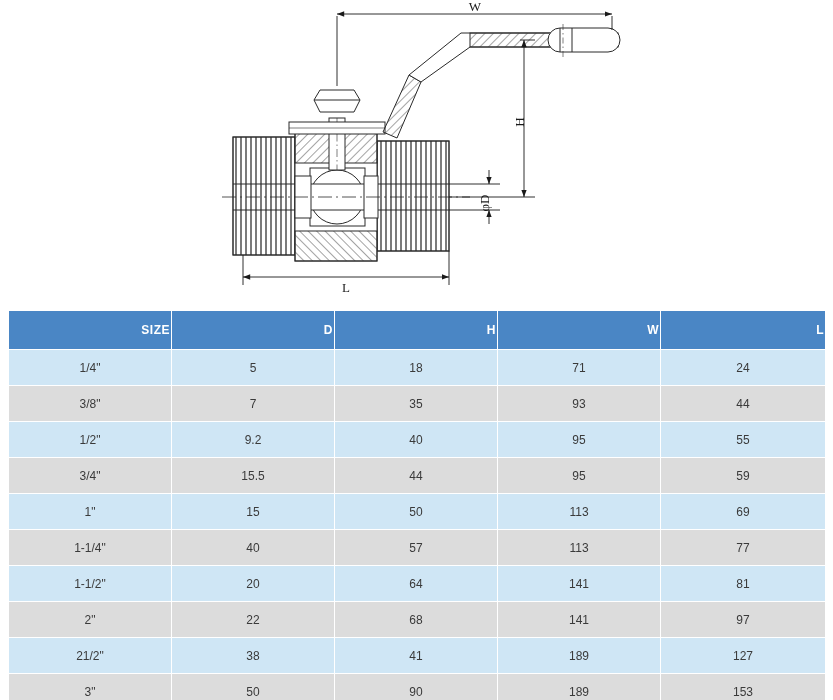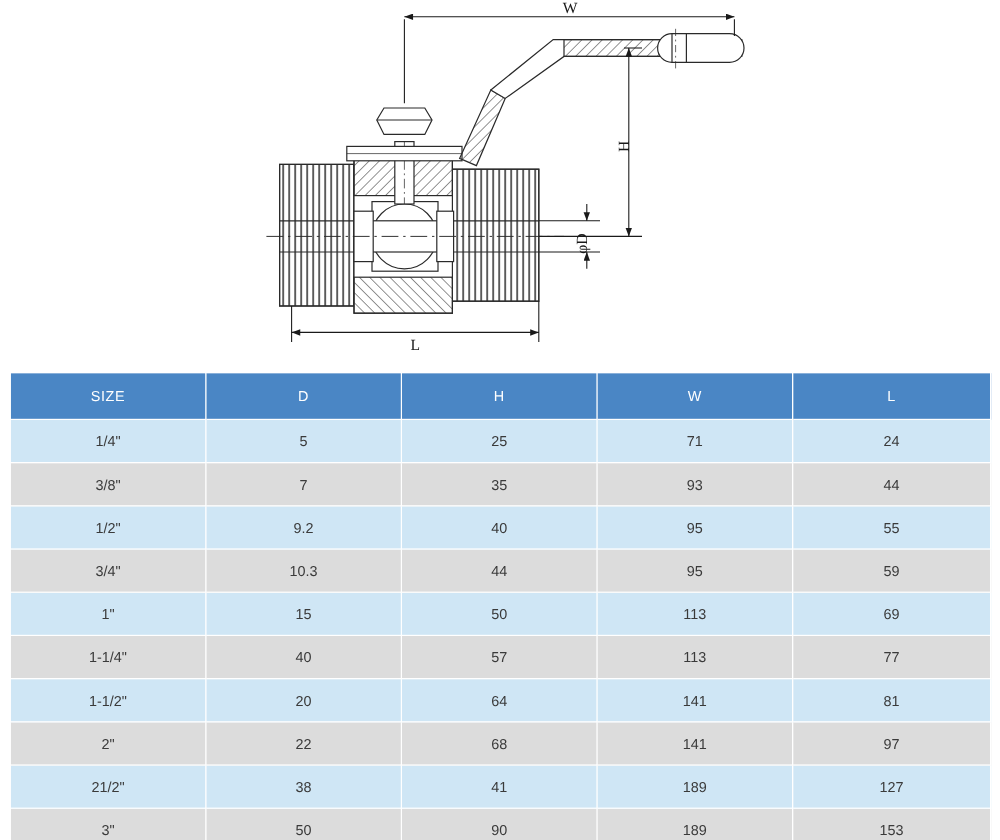--- a/index.html
+++ b/index.html
@@ -39,24 +39,25 @@
   }
   table.spec {
     border-collapse: collapse;
     width: 817px;
     table-layout: fixed;
   }
   table.spec th {
     background: #4a86c5;
     color: #ffffff;
     font-size: 12px;
-    font-weight: normal;
+    font-weight: bold;
     height: 36px;
     border: 1px solid #ffffff;
     letter-spacing: 0.5px;
+    text-align: right;
   }
   table.spec td {
     height: 33px;
     font-size: 12px;
     color: #3a3a3a;
     text-align: center;
     border: 1px solid #ffffff;
   }
   table.spec tr.odd td {
     background: #cfe6f5;
@@ -194,41 +195,41 @@
           <th>D</th>
           <th>H</th>
           <th>W</th>
           <th>L</th>
         </tr>
       </thead>
       <tbody>
         <tr class="odd">
           <td>1/4"</td>
           <td>5</td>
-          <td>25</td>
+          <td>18</td>
           <td>71</td>
           <td>24</td>
         </tr>
         <tr class="even">
           <td>3/8"</td>
           <td>7</td>
           <td>35</td>
           <td>93</td>
           <td>44</td>
         </tr>
         <tr class="odd">
           <td>1/2"</td>
           <td>9.2</td>
           <td>40</td>
           <td>95</td>
           <td>55</td>
         </tr>
         <tr class="even">
           <td>3/4"</td>
-          <td>10.3</td>
+          <td>15.5</td>
           <td>44</td>
           <td>95</td>
           <td>59</td>
         </tr>
         <tr class="odd">
           <td>1"</td>
           <td>15</td>
           <td>50</td>
           <td>113</td>
           <td>69</td>

